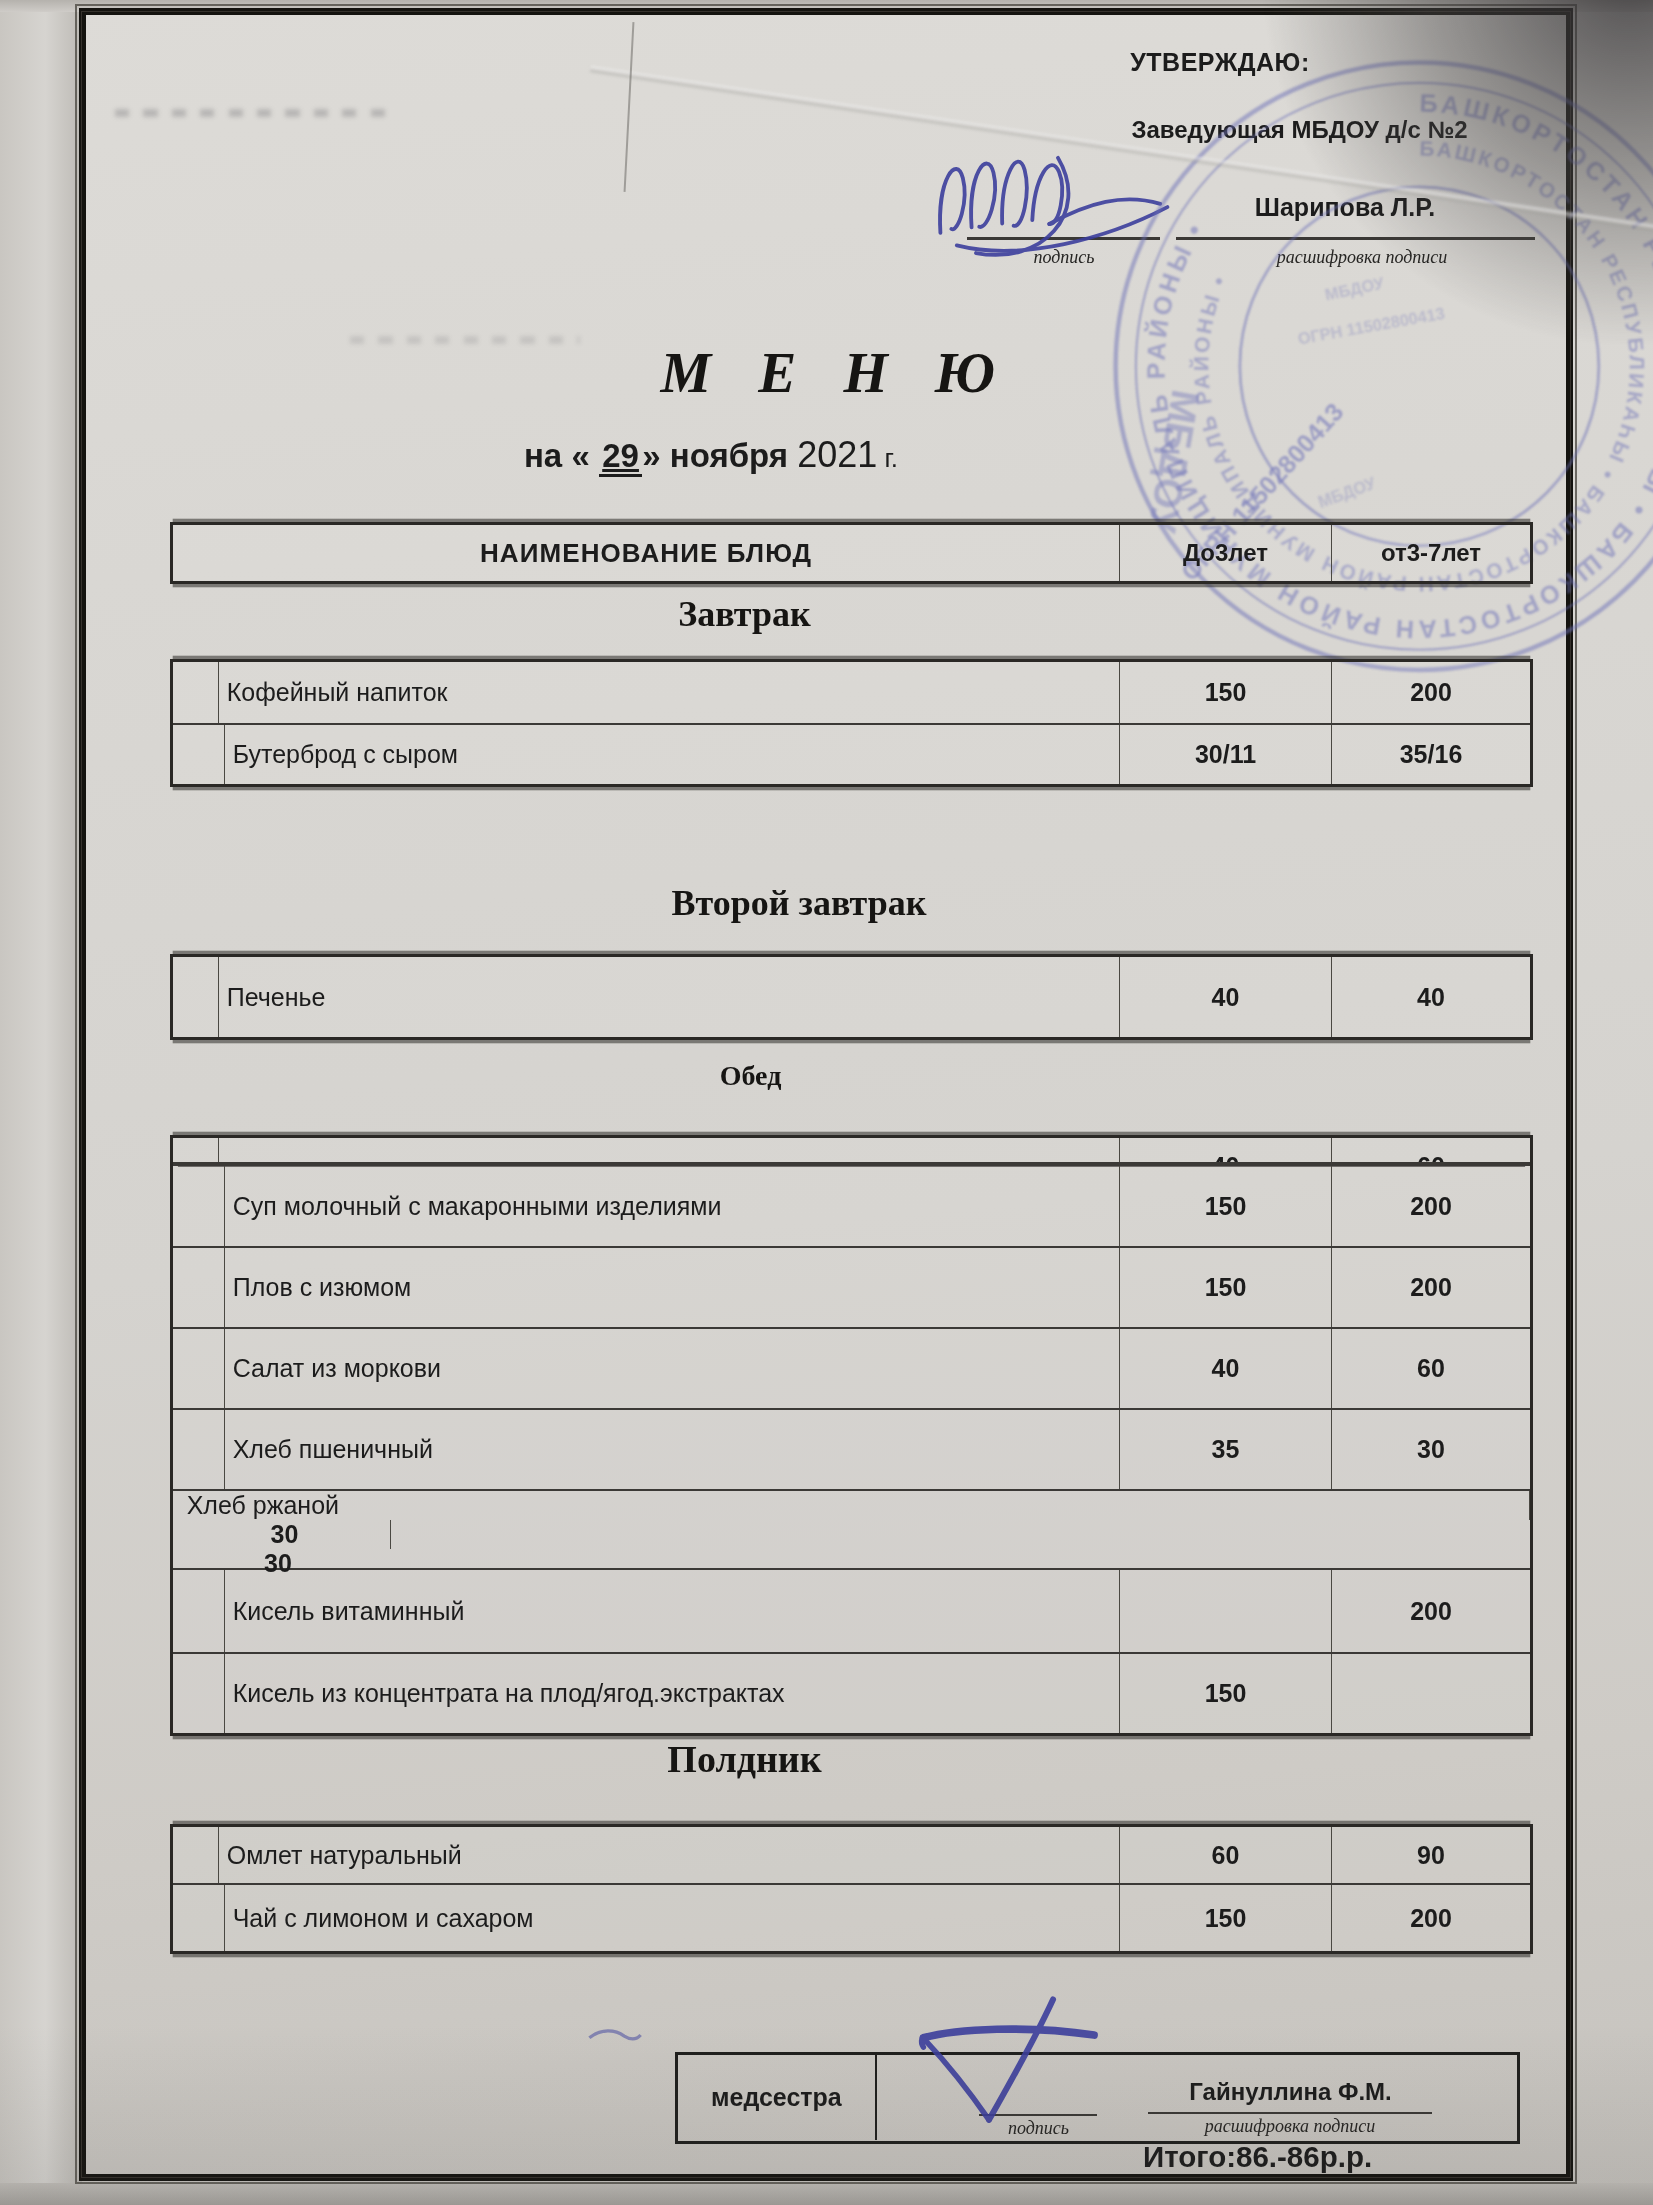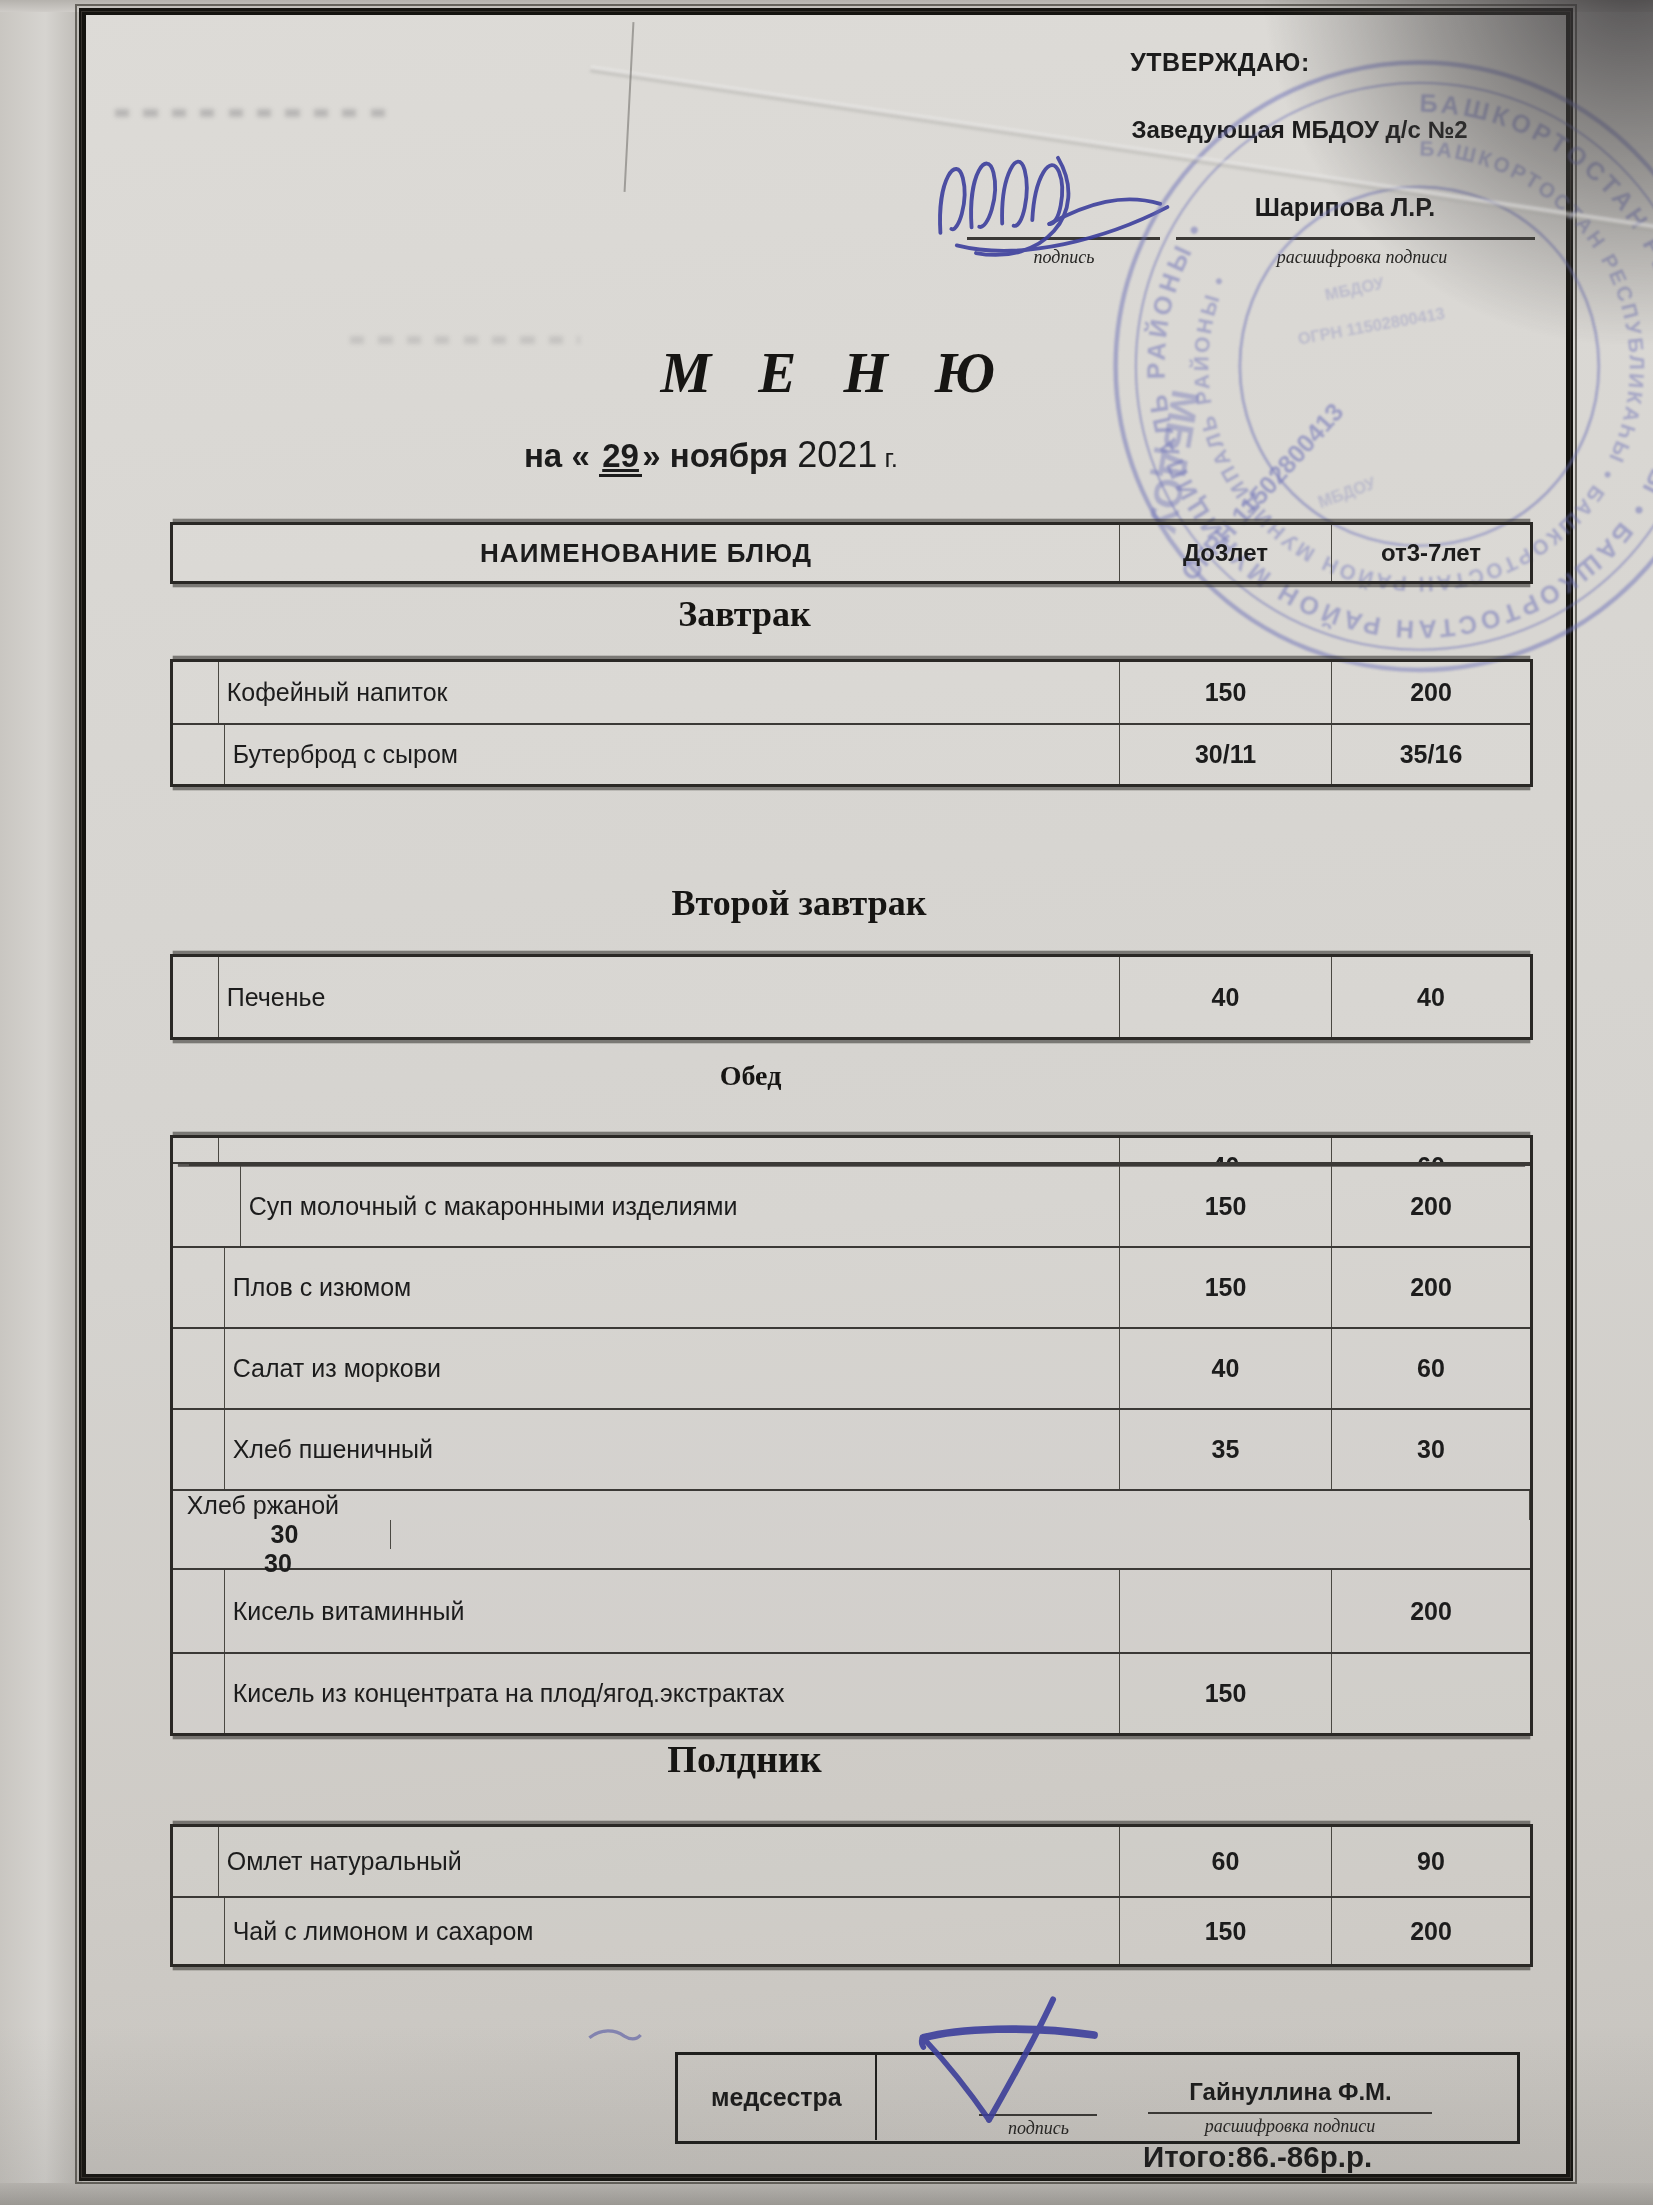--- a/index.html
+++ b/index.html
@@ -156,21 +156,21 @@
     <div class="tr clip" style="height:26px;border-bottom:2.2px solid #3b3936;box-shadow:0 7.7px 0 -4.9px rgba(55,53,50,.8);">
       <div class="td c0"></div>
       <div class="td c1"></div>
       <div class="td c2">
           <span>40</span>
         </div>
       <div class="td c3">
           <span>60</span>
         </div>
     </div>
-    <div class="tr" style="height:82px;margin-left:16px;">
+    <div class="tr" style="height:82px;">
       <div class="td c0"></div>
       <div class="td c1">Суп молочный с макаронными изделиями</div>
       <div class="td c2">150</div>
       <div class="td c3">200</div>
     </div>
     <div class="tr" style="height:81px;">
       <div class="td c0"></div>
       <div class="td c1">Плов с изюмом</div>
       <div class="td c2">150</div>
       <div class="td c3">200</div>
@@ -202,21 +202,21 @@
     <div class="tr" style="height:81px;">
       <div class="td c0"></div>
       <div class="td c1">Кисель из концентрата на плод/ягод.экстрактах</div>
       <div class="td c2">150</div>
       <div class="td c3"></div>
     </div>
   </div>
 
   <div class="abs center heading" style="left:170px;top:1737px;width:1149px;font-size:38px;">Полдник</div>
   <div class="abs tbl" style="left:170px;top:1824px;width:1363px;">
-    <div class="tr" style="height:69px;">
+    <div class="tr" style="height:56px;">
       <div class="td c0"></div>
       <div class="td c1">Омлет натуральный</div>
       <div class="td c2">60</div>
       <div class="td c3">90</div>
     </div>
     <div class="tr" style="height:68px;">
       <div class="td c0"></div>
       <div class="td c1">Чай с лимоном и сахаром</div>
       <div class="td c2">150</div>
       <div class="td c3">200</div>

